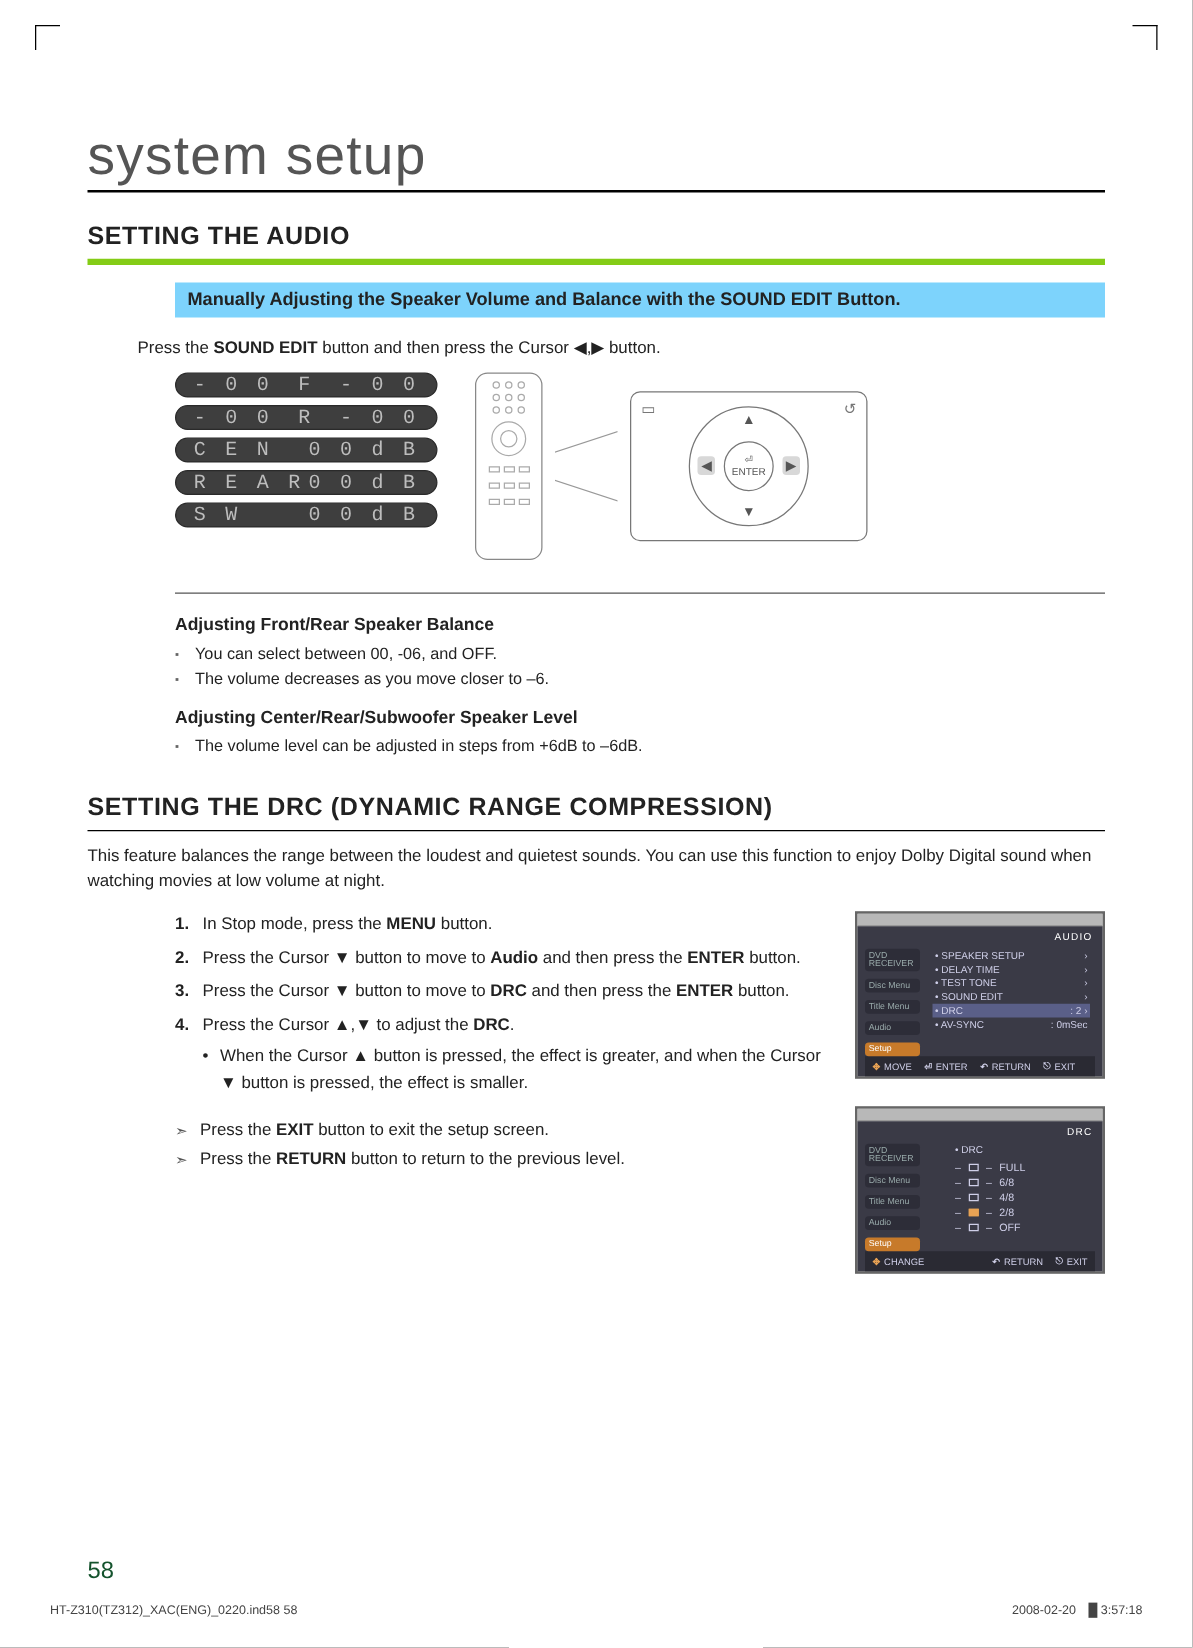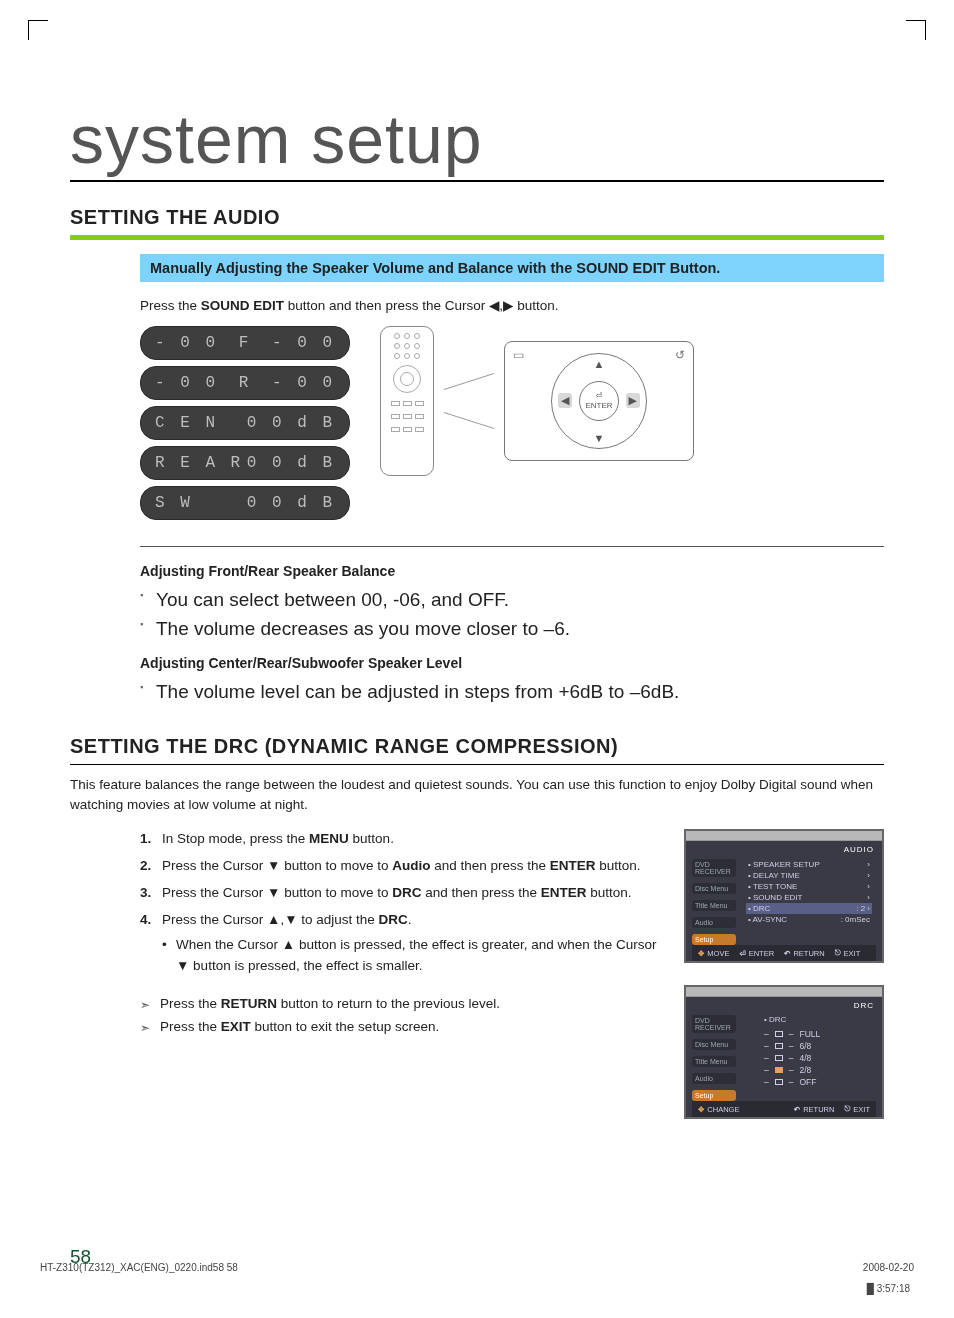--- a/index.html
+++ b/index.html
@@ -7,40 +7,40 @@
   .sheet {
     width: 954px; height: 1318px; background: #fff; margin: 0 auto;
     position: relative; padding: 60px 70px 40px 70px;
     color: #222;
   }
   .crop-mark { position: absolute; width: 20px; height: 20px; border-color: #000; }
   .crop-tl { top: 20px; left: 28px; border-left: 1px solid #000; border-top: 1px solid #000; }
   .crop-tr { top: 20px; right: 28px; border-right: 1px solid #000; border-top: 1px solid #000; }
 
   .chapter-title {
-    font-size: 68px; font-weight: 300; letter-spacing: 1px;
+    font-size: 44px; font-weight: 300; letter-spacing: 1px;
     border-bottom: 2px solid #000; padding-bottom: 2px; margin-top: 40px;
     margin-bottom: 24px; color:#555;
     font-family: "Helvetica Neue", Arial, sans-serif;
   }
   .section-h {
     font-size: 20px; font-weight: 700; letter-spacing: 0.5px;
     border-bottom: 5px solid #84cc16; padding-bottom: 6px; margin-bottom: 14px;
   }
   .sub-band {
     background:#7dd3fc; font-weight:700; font-size:14.5px;
     padding:6px 10px; margin: 0 0 14px 70px;
   }
-  .instr { font-size: 13.5px; margin-left: 70px; line-height: 1.45; }
+  .instr { font-size: 13.5px; margin-left: 40px; line-height: 1.45; }
   .row-flex { display:flex; gap: 30px; align-items:flex-start; margin-left:70px; margin-top:10px; }
 
   
   .lcd-stack { display:flex; flex-direction:column; gap:6px; }
   .lcd {
-    width: 210px; height: 34px; background:#3e3e3e;
+    width: 210px; height: 20px; background:#3e3e3e;
     border-radius: 16px / 16px;
     display:flex; align-items:center; justify-content:space-between;
     padding: 0 14px; color:#bdbdbd;
     font-family: "Courier New", monospace; font-size:16px; letter-spacing:2px;
     border:1px solid #2a2a2a;
   }
   .lcd .mid { flex:1; text-align:center; }
 
   
   .remote-wrap { display:flex; align-items:center; gap:10px; }
@@ -82,21 +82,21 @@
   .dpad-ring .arrow { position:absolute; font-size:11px; color:#555; }
   .dpad-ring .au { top:4px; }
   .dpad-ring .ad { bottom:4px; }
   .dpad-ring .al { left:6px; background:#d8d8d8; padding:1px 3px; border-radius:3px;}
   .dpad-ring .ar { right:6px; background:#d8d8d8; padding:1px 3px; border-radius:3px;}
 
   hr.body-rule { border:none; border-top:1px solid #555; margin: 26px 0 16px 70px; }
 
   .subhead { font-weight:700; font-size:14px; margin: 12px 0 6px 70px; }
   ul.bullets { list-style: none; margin-left: 70px; }
-  ul.bullets li { font-size:19px; line-height:1.55; padding-left:16px; position:relative; }
+  ul.bullets li { font-size:13px; line-height:1.55; padding-left:16px; position:relative; }
   ul.bullets li::before { content:"▪"; position:absolute; left:0; font-size:9px; top:4px; color:#666; }
 
   .section-h2 {
     font-size: 20px; font-weight:700; letter-spacing:0.5px;
     border-bottom:1px solid #000; padding-bottom:6px;
     margin: 28px 0 10px 0;
   }
   .lead { font-size:13.5px; line-height:1.5; margin-bottom:14px; }
 
   .two-col { display:flex; gap:26px; align-items:flex-start; }
@@ -137,21 +137,21 @@
   .osd .foot .f.orange span.k{ color:#e8a254;}
   .osd .foot .k{ font-weight:700;}
   .osd .menu.drcmenu .opt { display:flex; gap:6px; align-items:center; padding:1px 0; color:#cfcfe8;}
   .osd .menu.drcmenu .opt .box{ width:8px;height:6px;border:1px solid #cfcfe8;}
   .osd .menu.drcmenu .opt.sel .box{ background:#e8a254; border-color:#e8a254;}
   .osd .menu.drcmenu { padding-left:20px;}
 
   .page-num { position:absolute; bottom:50px; left:70px; font-weight:400; color:#14532d; font-size:19px;}
   .footer-meta { position:absolute; bottom:24px; left:40px; right:40px;
     display:flex; justify-content:space-between; font-size:10px; color:#444;}
-  .fm-right { display:flex; gap:10px; align-items:center;flex-direction:column;}
+  .fm-right { display:flex; gap:10px; align-items:flex-start;}
   b { font-weight:700; }
 
   .lcd-seg { font-family: "Courier New", monospace; letter-spacing: 3px; }
 </style>
 </head>
 <body>
 
 <div class="sheet">
   <div class="crop-mark crop-tl"></div>
   <div class="crop-mark crop-tr"></div>
@@ -275,24 +275,24 @@
         <li>
           <span>Press the Cursor ▼ button to move to </span><b>DRC</b><span> and then press the </span><b>ENTER</b><span> button.</span>
         </li>
         <li>
           <span>Press the Cursor ▲,▼ to adjust the </span><b>DRC</b><span>.</span>
           <div class="subpoint">When the Cursor ▲ button is pressed, the effect is greater, and when the Cursor ▼ button is pressed, the effect is smaller.</div>
         </li>
       </ol>
       <ul class="then-list">
         <li>
+          <span>Press the </span><b>EXIT</b><span> button to exit the setup screen.</span>
+        </li>
+        <li>
           <span>Press the </span><b>RETURN</b><span> button to return to the previous level.</span>
-        </li>
-        <li>
-          <span>Press the </span><b>EXIT</b><span> button to exit the setup screen.</span>
         </li>
       </ul>
     </div>
 
     <div class="osd-col">
 
       <div class="osd">
         <div class="titlebar"></div>
         <div class="scene">
           <span class="hdr-right">AUDIO</span>

